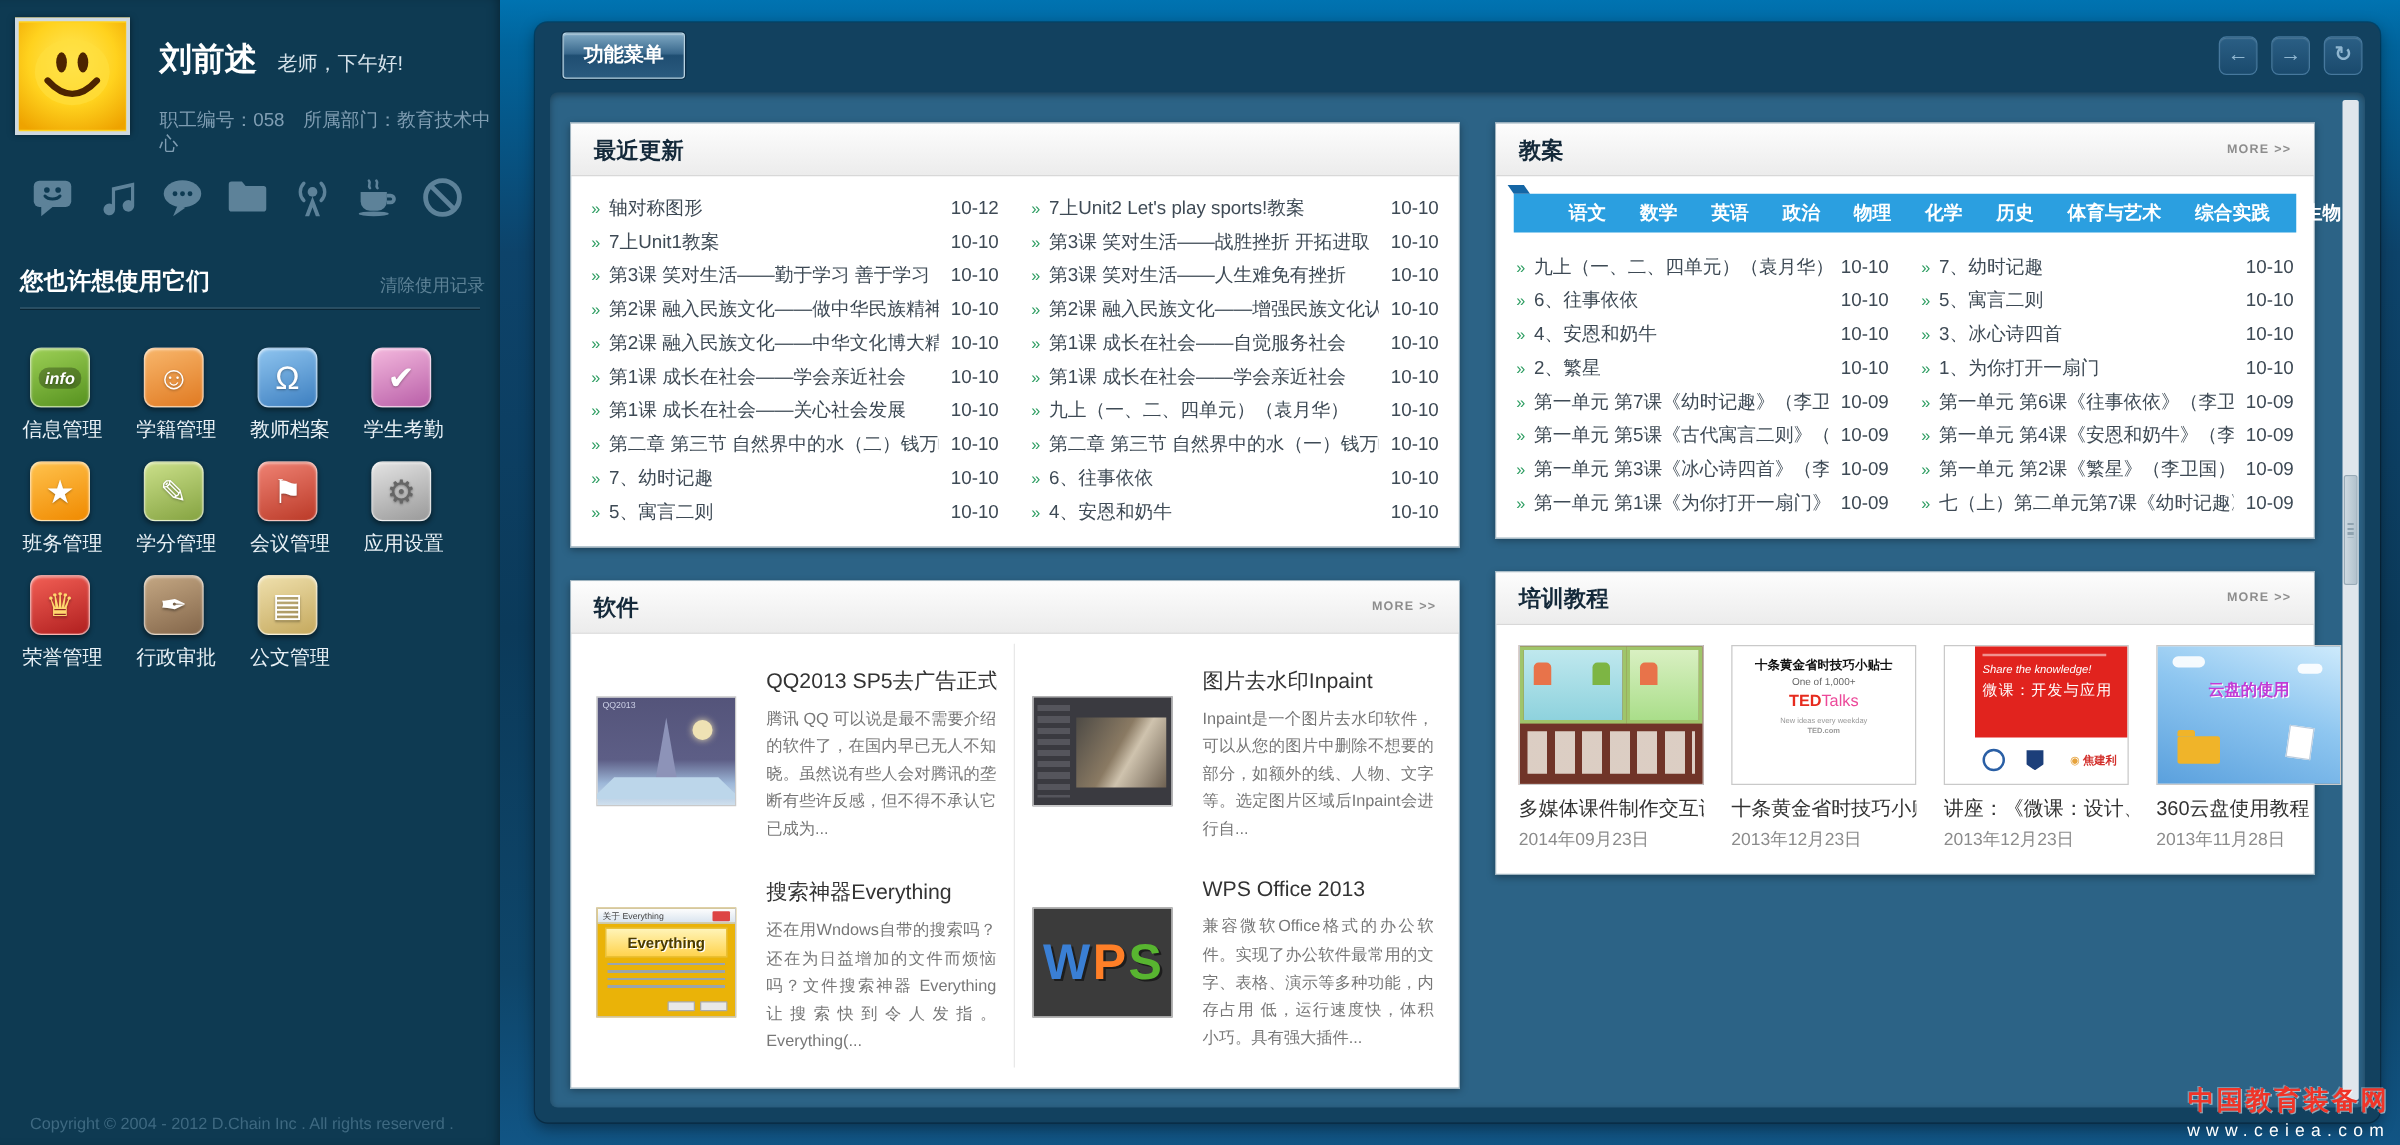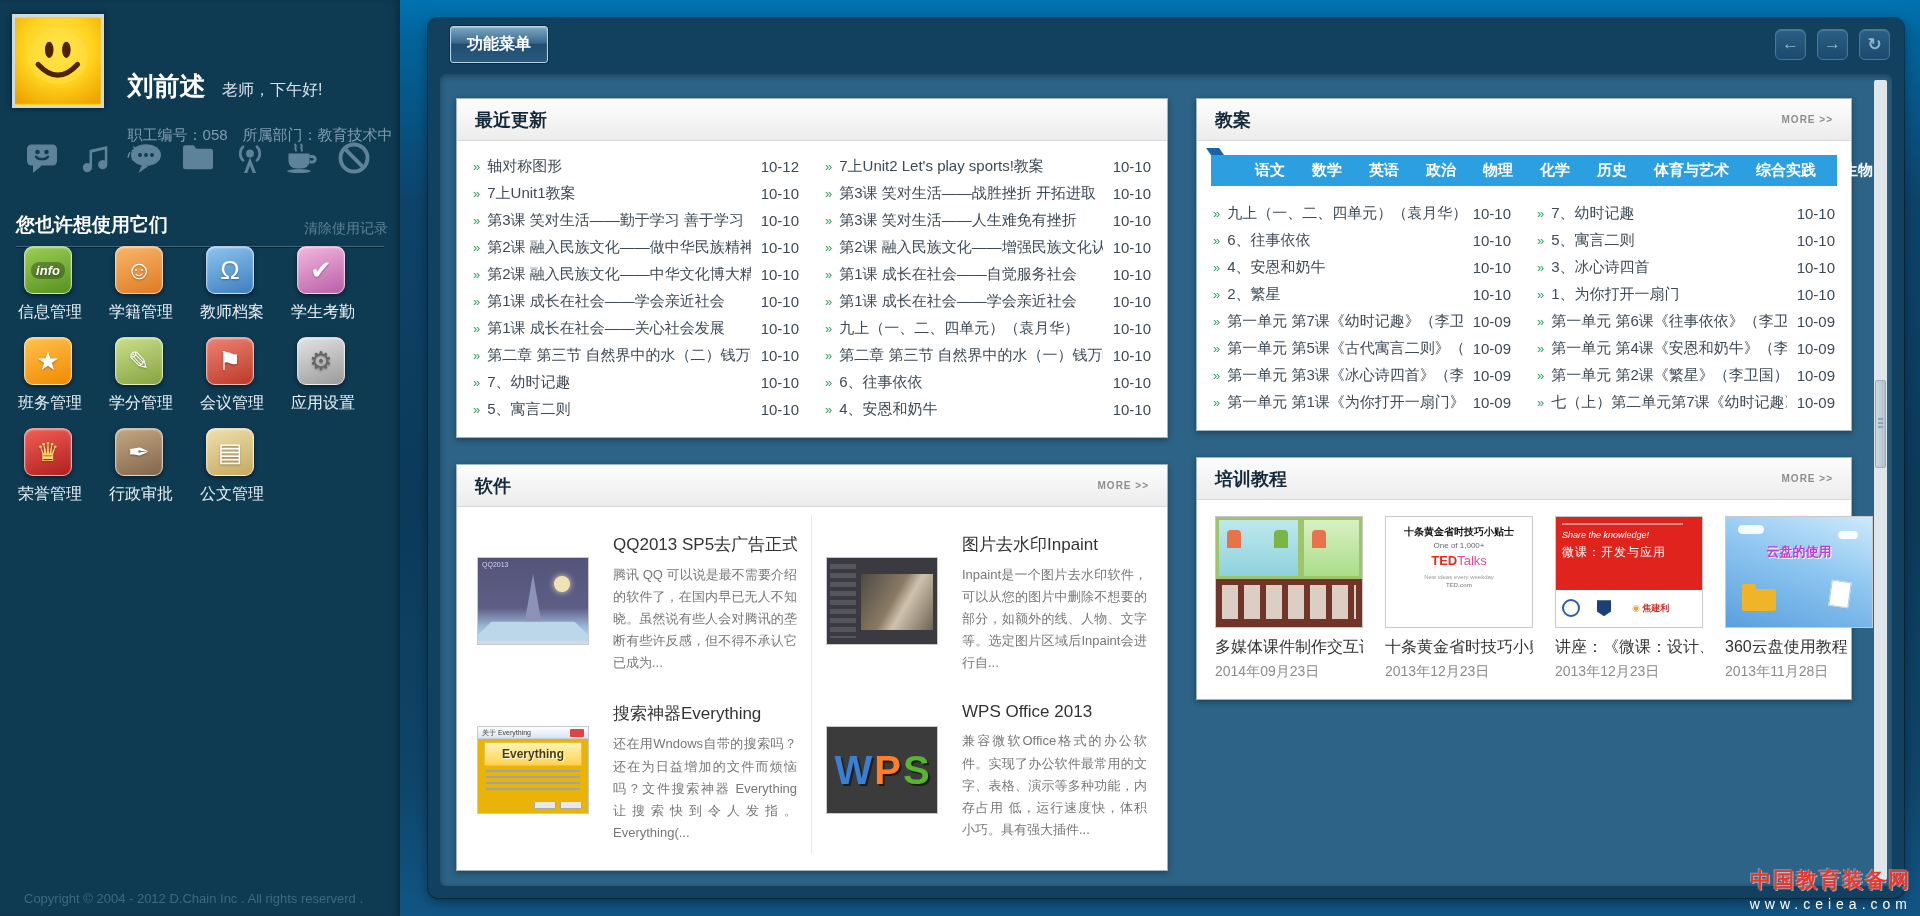--- a/index.html
+++ b/index.html
@@ -7,34 +7,34 @@
   body { font-family:"Liberation Sans","DejaVu Sans",sans-serif; background:#0b3a5a; }
   .page { display:flex; width:1920px; height:916px; }
 
   
   .sidebar { width:400px; flex-shrink:0; background:#0e3a52; position:relative;
              box-shadow: inset -6px 0 10px -6px rgba(0,0,0,.45); }
   .profile { position:absolute; left:12px; top:14px; display:flex; }
   .avatar { width:94px; height:94px; border:3px solid #cfd9e0; box-shadow:0 0 5px rgba(0,0,0,.5); background:#ffd21e; }
   .avatar svg { display:block; width:100%; height:100%; }
   .profile-text { margin-left:24px; padding-top:16px; }
-  .uname { color:#ffffff; font-size:26px; font-weight:bold; display:inline-block;margin-top:39px; }
+  .uname { color:#ffffff; font-size:26px; font-weight:bold; display:inline-block; }
   .greet { color:#d5e2ea; font-size:16px; margin-left:12px; }
   .umeta { color:#7f9db2; font-size:15px; margin-top:22px; }
 
   .quick-icons { position:absolute; left:24px; top:140px; display:flex; gap:16px; }
   .qicon { width:36px; height:36px; color:#5d8299; cursor:pointer; }
   .qicon svg { width:36px; height:36px; display:block; }
 
   .suggest-head { position:absolute; left:16px; right:12px; top:212px; display:flex; align-items:flex-end; }
   .suggest-title { color:#ffffff; font-size:19px; font-weight:bold; }
   .clear-link { margin-left:auto; color:#5d8296; font-size:14px; }
   .suggest-hr { position:absolute; left:16px; right:16px; top:246px; border-top:1px solid rgba(255,255,255,.22); border-bottom:1px solid rgba(0,0,0,.35); }
 
-  .apps { position:absolute; left:18px; top:246px; width:366px; display:flex; flex-wrap:wrap; }
+  .apps { position:absolute; left:18px; top:278px; width:366px; display:flex; flex-wrap:wrap; }
   .app { width:91px; margin-bottom:14px; text-align:left; cursor:pointer; }
   .app-ic { width:48px; height:48px; border-radius:9px; border:1px solid rgba(255,255,255,.55);
             box-shadow:0 2px 4px rgba(0,0,0,.45), inset 0 1px 2px rgba(255,255,255,.5);
             display:flex; align-items:center; justify-content:center; margin-left:6px; }
   .app-glyph { color:#fff; font-size:26px; line-height:1; text-shadow:0 1px 2px rgba(0,0,0,.35); }
   .app-glyph.txt { font-size:13px; font-weight:bold; font-style:italic; background:rgba(0,0,0,.28); padding:2px 5px; border-radius:8px; }
   .app-label { color:#e9f1f6; font-size:16px; margin-top:8px; }
 
   .copyright { position:absolute; left:24px; bottom:10px; color:#3e6981; font-size:13px; }
 
@@ -147,21 +147,21 @@
   .mm-c::before { content:""; position:absolute; left:6px; top:6px; right:6px; bottom:8px;
               background:repeating-linear-gradient(90deg,#efe9df 0 16px,#703428 16px 22px); opacity:.85; }
   .thumb-ted { background:#fff; text-align:center; padding-top:8px; }
   .ted1 { font-size:10px; font-weight:bold; color:#111; }
   .ted2 { font-size:8px; color:#666; margin-top:2px; }
   .ted3 { font-size:13px; margin-top:3px; }
   .ted3 .red { color:#e62b1e; font-weight:bold; }
   .ted3 .blk { color:#ec4899;text-align:right; }
   .ted4 { font-size:6px; color:#999; margin-top:6px; }
   .ted5 { font-size:6px; color:#999; margin-top:2px; font-weight:bold; }
-  .thumb-weike { background:#fff; }
+  .thumb-weike { background:#fff;padding-left:24px; }
   .wk-top { height:66%; background:#e1231e; color:#fff; padding:6px 6px 0; }
   .wk-top::before { content:""; display:block; height:2px; width:90%; background:rgba(255,255,255,.5); margin-bottom:5px; }
   .wk-script { font-style:italic; font-size:9px; }
   .wk-title { font-size:12px; margin-top:4px; letter-spacing:1px; }
   .wk-bottom { height:34%; display:flex; align-items:center; padding:0 6px; gap:17px; }
   .wk-badge1 { width:18px; height:18px; border-radius:50%; border:2px solid #2a5fa5; }
   .wk-badge2 { width:14px; height:16px; background:#1c3f7a; clip-path:polygon(0 0,100% 0,100% 70%,50% 100%,0 70%); }
   .wk-name { color:#d3302c; font-size:9px; font-weight:bold; margin-left:4px; }
   .wk-name::before { content:"◉ "; color:#e6a23c; }
   .thumb-cloud { background:linear-gradient(200deg,#cdeafc 0%,#8ec6f0 45%,#5aa0dd 100%); }

